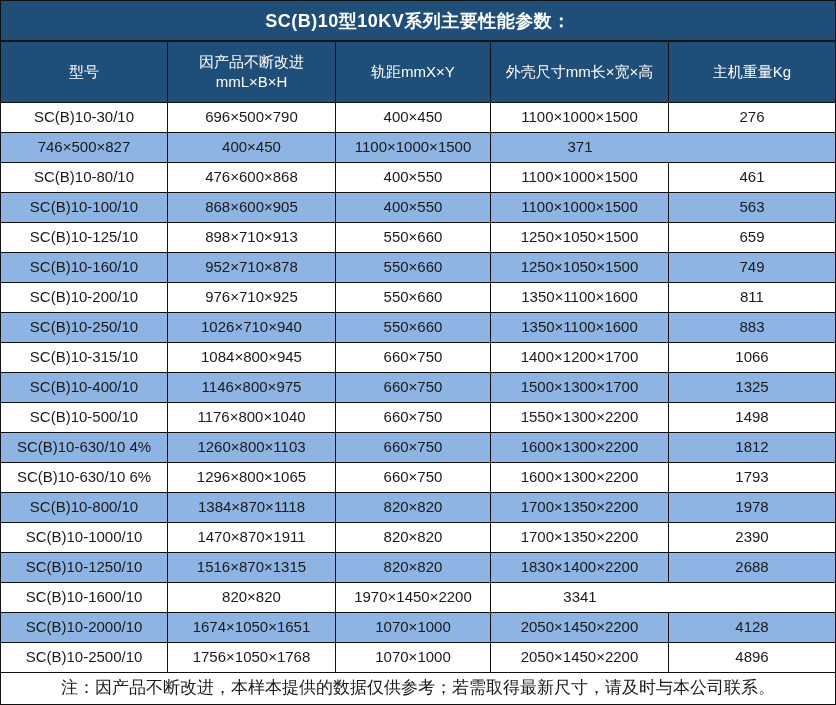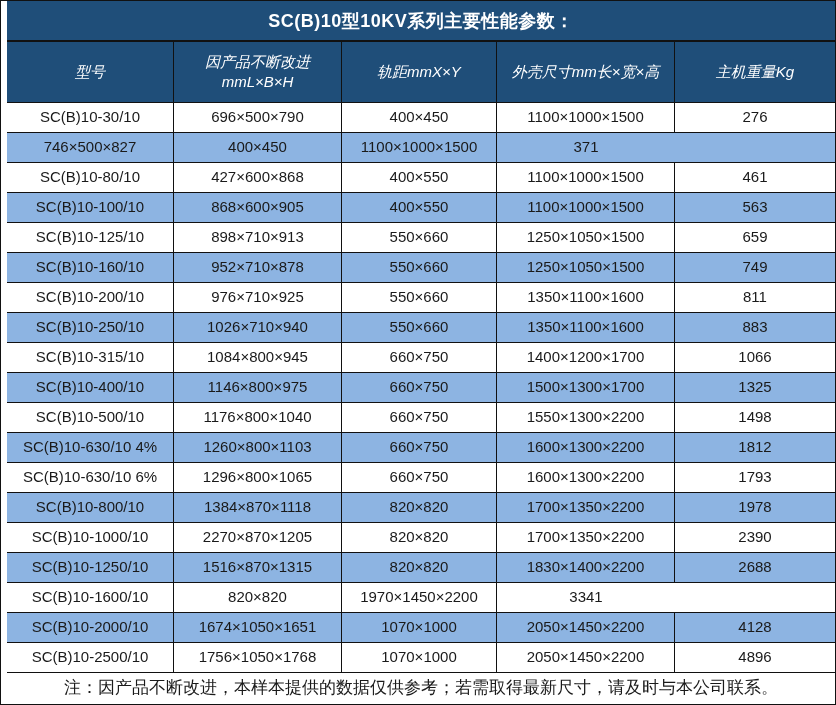--- a/index.html
+++ b/index.html
@@ -15,21 +15,20 @@
   body {
     font-family: "Liberation Sans", "DejaVu Sans", sans-serif;
     color: var(--body-text);
   }
   .page {
     width: 836px;
     height: 705px;
     border: 1px solid var(--border);
     background: var(--row-bg);
     overflow: hidden;
-    padding-left: 6px;
   }
   .title-bar {
     height: 41px;
     background: var(--header-bg);
     color: var(--header-text);
     border-bottom: 2px solid var(--border);
     display: flex;
     align-items: center;
     justify-content: center;
     font-size: 18px;
@@ -46,21 +45,20 @@
     justify-content: center;
     text-align: center;
     border-right: 1px solid var(--border);
     white-space: pre-line;
     line-height: 1.35;
   }
   .cell:last-child { border-right: none; }
   .header-row {
     background: var(--header-bg);
     border-bottom: 1px solid var(--border);
-    font-style: italic;
   }
   .hcell {
     height: 60px;
     color: var(--header-text);
     font-size: 15px;
   }
   .row { border-bottom: 1px solid var(--border); background: var(--row-bg); }
   .row:nth-child(even) { background: var(--alt-row-bg); }
   .dcell {
     height: 29px;
@@ -101,21 +99,21 @@
         <div class="cell dcell">276</div>
       </div>
       <div class="grid-row row">
         <div class="cell dcell">746×500×827</div>
         <div class="cell dcell">400×450</div>
         <div class="cell dcell">1100×1000×1500</div>
         <div class="cell dcell">371</div>
       </div>
       <div class="grid-row row">
         <div class="cell dcell">SC(B)10-80/10</div>
-        <div class="cell dcell">427×600×868</div>
+        <div class="cell dcell">476×600×868</div>
         <div class="cell dcell">400×550</div>
         <div class="cell dcell">1100×1000×1500</div>
         <div class="cell dcell">461</div>
       </div>
       <div class="grid-row row">
         <div class="cell dcell">SC(B)10-100/10</div>
         <div class="cell dcell">868×600×905</div>
         <div class="cell dcell">400×550</div>
         <div class="cell dcell">1100×1000×1500</div>
         <div class="cell dcell">563</div>
@@ -185,21 +183,21 @@
       </div>
       <div class="grid-row row">
         <div class="cell dcell">SC(B)10-800/10</div>
         <div class="cell dcell">1384×870×1118</div>
         <div class="cell dcell">820×820</div>
         <div class="cell dcell">1700×1350×2200</div>
         <div class="cell dcell">1978</div>
       </div>
       <div class="grid-row row">
         <div class="cell dcell">SC(B)10-1000/10</div>
-        <div class="cell dcell">2270×870×1205</div>
+        <div class="cell dcell">1470×870×1911</div>
         <div class="cell dcell">820×820</div>
         <div class="cell dcell">1700×1350×2200</div>
         <div class="cell dcell">2390</div>
       </div>
       <div class="grid-row row">
         <div class="cell dcell">SC(B)10-1250/10</div>
         <div class="cell dcell">1516×870×1315</div>
         <div class="cell dcell">820×820</div>
         <div class="cell dcell">1830×1400×2200</div>
         <div class="cell dcell">2688</div>

